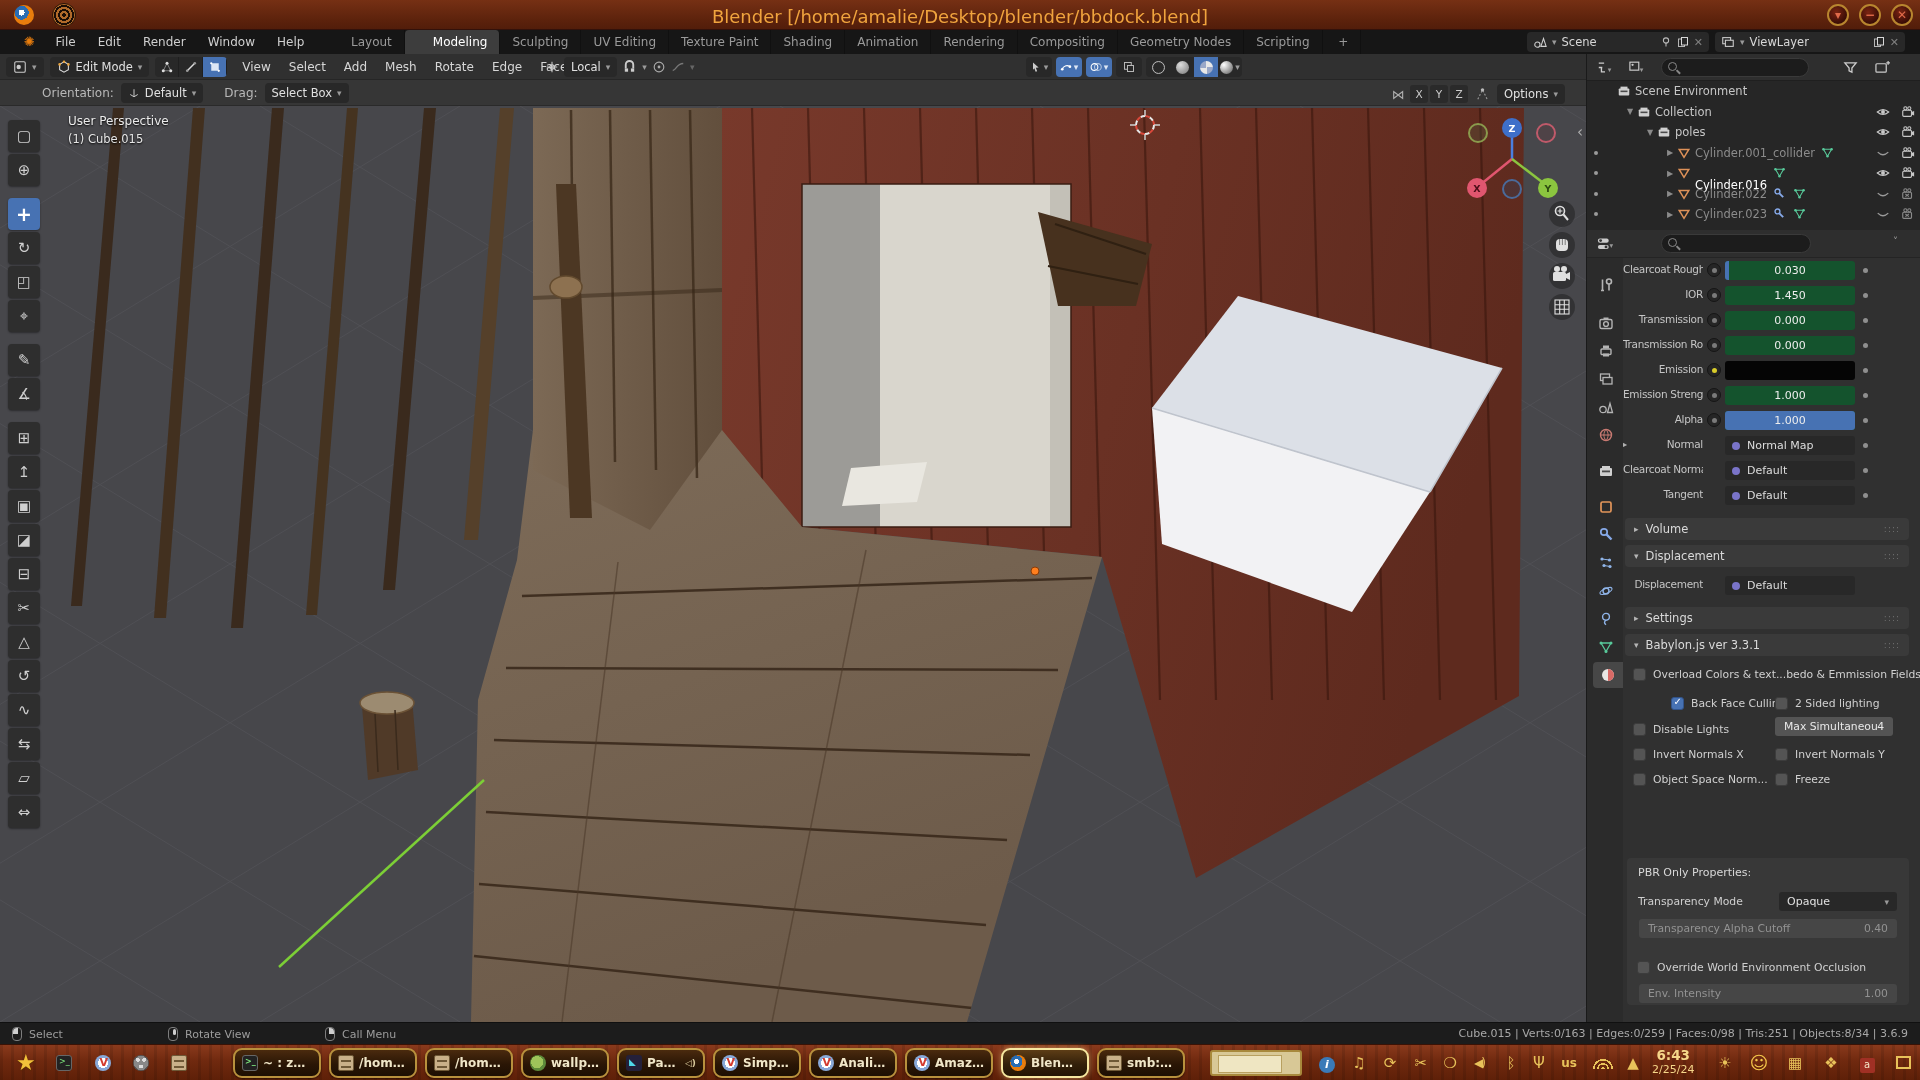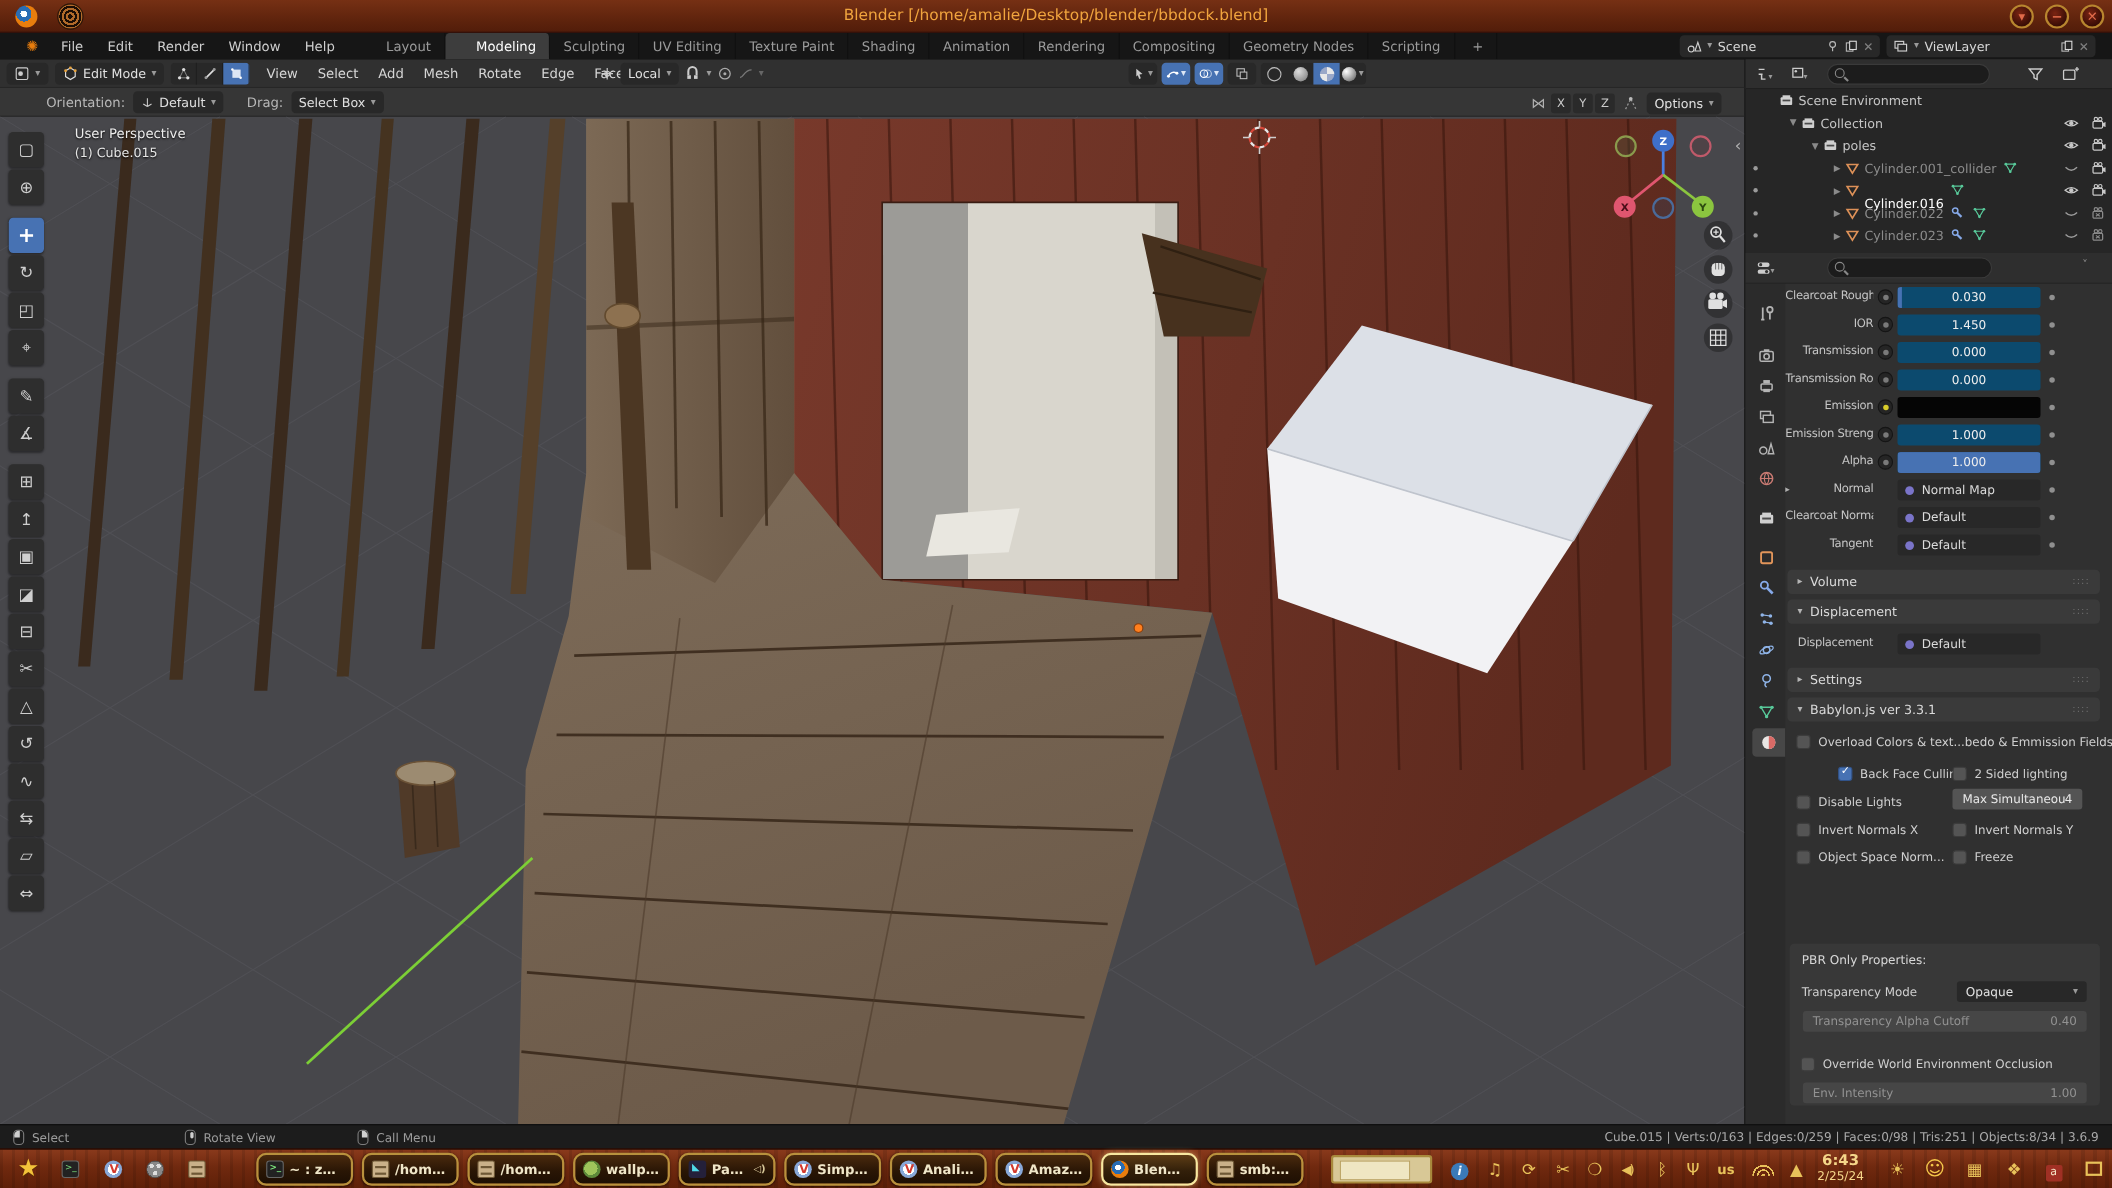--- a/index.html
+++ b/index.html
@@ -6,21 +6,21 @@
   html,body { width:1920px; height:1080px; overflow:hidden; background:#000;
     font-family:"DejaVu Sans","Liberation Sans",sans-serif; font-size:12px; color:#c8c8c8;
     -webkit-font-smoothing:antialiased; }
   .abs { position:absolute; }
   .flex { display:flex; align-items:center; }
 
   
   #titlebar { position:absolute; left:0; top:0; width:1920px; height:30px;
     background:linear-gradient(#763014,#5c220c 70%,#521d0a); border-bottom:1px solid #33110a; }
   #title-text { position:absolute; left:0; right:0; top:6px; text-align:center;
-    color:#f0a43e; font-size:14px; }
+    color:#f0a43e; font-size:18px; }
   .blogo { position:absolute; left:14px; top:5px; width:20px; height:20px; border-radius:50%;
     background:radial-gradient(circle at 38% 38%, #fff 0 3px, #2a6db3 3px 7px, #e87d0d 7px); }
   .swirl { position:absolute; left:52px; top:3px; width:24px; height:24px; border-radius:50%;
     background:repeating-radial-gradient(circle at 50% 50%, #1a0d05 0 2px, #b06a2a 2px 4px); border:1px solid #2a1508;}
   .winbtn { position:absolute; top:4px; width:22px; height:22px; border-radius:50%;
     background:radial-gradient(circle at 40% 35%, #7a2412, #3a0d06 70%); border:2px solid #b8862f;
     color:#e06a4a; text-align:center; line-height:18px; font-size:12px; font-weight:bold; }
 
   
   #menubar { position:absolute; left:0; top:30px; width:1920px; height:24px; background:#161616; }
@@ -86,21 +86,21 @@
   .ptab { position:absolute; left:4px; width:30px; height:26px; display:flex; align-items:center; justify-content:center; }
   .ptab.active { background:#474747; border-radius:4px 0 0 4px; left:6px; width:30px; }
   #pbody { position:absolute; left:36px; top:28px; right:0; bottom:0; background:#303030; overflow:hidden; }
   .prow { position:absolute; left:0; width:298px; height:25px; }
   .plabel { position:absolute; left:0; top:5px; width:80px; text-align:right; color:#c5c5c5;
     font-size:10.5px; letter-spacing:-0.3px; white-space:nowrap; overflow:hidden; }
   .kf { position:absolute; left:84px; top:5px; width:14px; height:14px; border-radius:50%;
     background:#252525; border:1px solid #151515; }
   .kf::after { content:""; position:absolute; left:3.5px; top:3.5px; width:5px; height:5px; border-radius:50%; background:#7a7a7a; }
   .kf.yellow::after { background:#d8cc2a; }
-  .pfield { position:absolute; left:102px; top:3px; width:130px; height:19px; background:#0c4a6e;
+  .pfield { position:absolute; left:102px; top:3px; width:130px; height:19px; background:#14532d;
     border-radius:3px; overflow:hidden; color:#ededed; font-size:11px; }
   .pfield .fill { position:absolute; left:0; top:0; bottom:0; background:#4772b3; }
   .pfield .val { position:absolute; left:0; right:0; top:3px; text-align:center; }
   .pfield.colorsw { background:#050505; }
   .pfield.link { background:#282828; }
   .pfield.link .val { text-align:left; left:22px; color:#dcdcdc; }
   .sockdot { position:absolute; left:7px; top:6px; width:8px; height:8px; border-radius:50%; background:#7a74c9; }
   .pdot { position:absolute; left:240px; top:10px; width:5px; height:5px; border-radius:50%; background:#8f8f8f; }
   .pexp { position:absolute; left:-14px; top:7px; color:#b0b0b0; font-size:8px; }
   .phead { position:absolute; left:2px; width:284px; height:22px; background:#3a3a3a; border-radius:4px;

